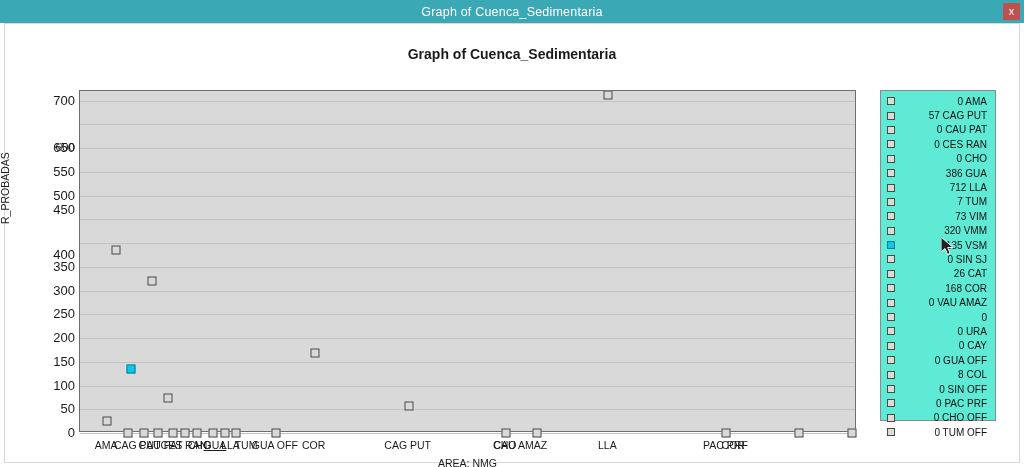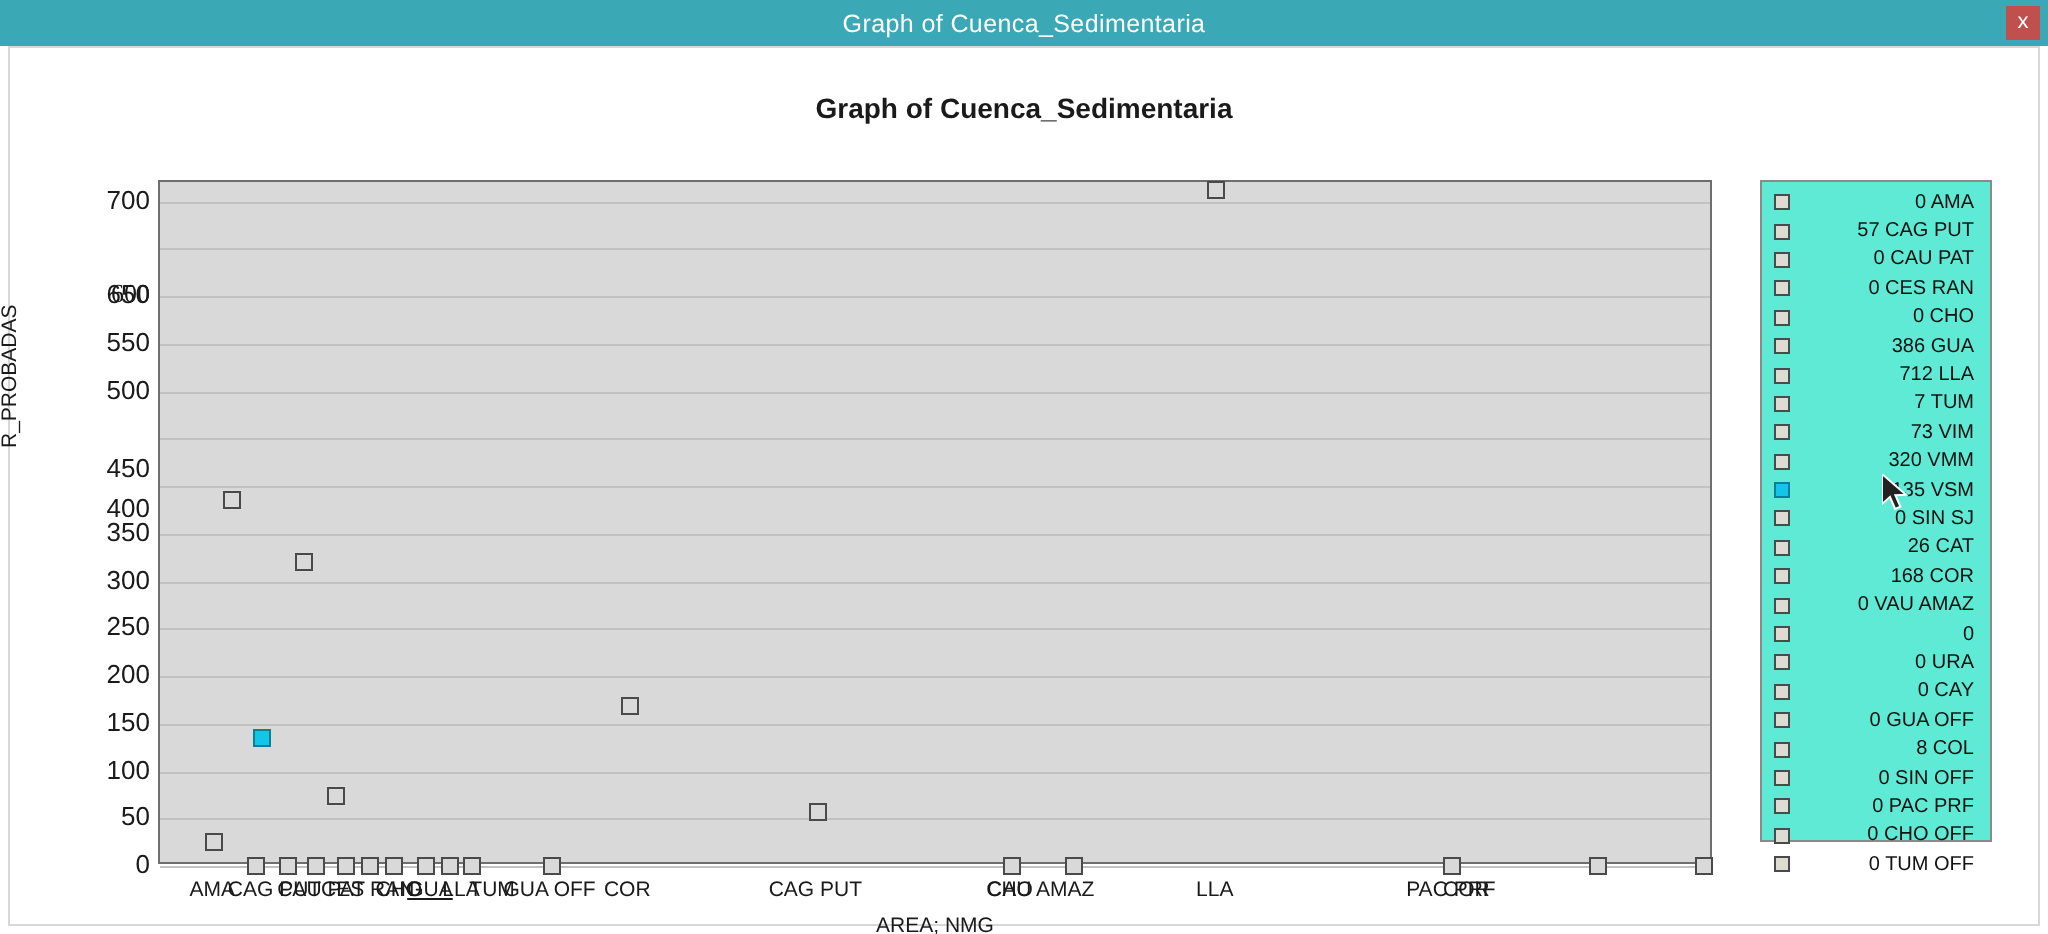--- a/index.html
+++ b/index.html
@@ -224,21 +224,21 @@
     <div class="ytick-col" id="ytick-col">
         <div class="ytick-label" style="top: 342px;">0</div>
         <div class="ytick-label" style="top: 318.25px;">50</div>
         <div class="ytick-label" style="top: 294.5px;">100</div>
         <div class="ytick-label" style="top: 270.75px; margin-left: 34px;">150</div>
         <div class="ytick-label" style="top: 247px;">200</div>
         <div class="ytick-label" style="top: 223.25px;">250</div>
         <div class="ytick-label" style="top: 199.5px;">300</div>
         <div class="ytick-label" style="top: 175.75px;">350</div>
         <div class="ytick-label" style="top: 164px;">400</div>
-        <div class="ytick-label" style="top: 144px; text-align: right;">450</div>
+        <div class="ytick-label" style="top: 119px; text-align: right;">450</div>
         <div class="ytick-label" style="top: 104.5px;">500</div>
         <div class="ytick-label" style="top: 80.75px;">550</div>
         <div class="ytick-label" style="top: 57px; font-family: Liberation Serif, serif;">600</div>
         <div class="ytick-label" style="top: 37px; margin-top: 20px;">650</div>
         <div class="ytick-label" style="top: 9.5px;">700</div>
       </div>
 
     <div class="plot-wrap">
       <div class="plot" id="plot">
           <div class="gridline" style="top: 342px;"></div>

